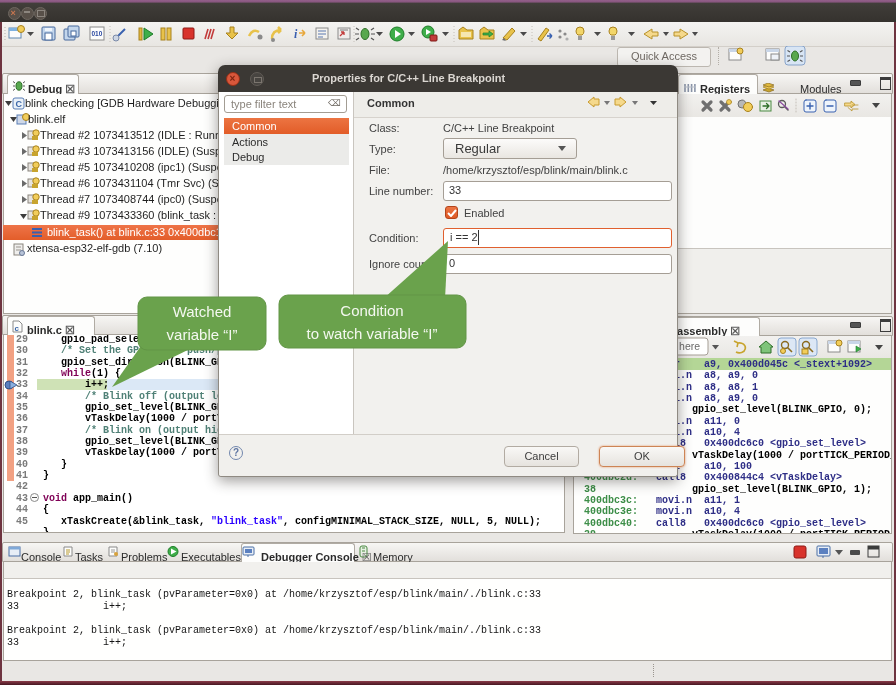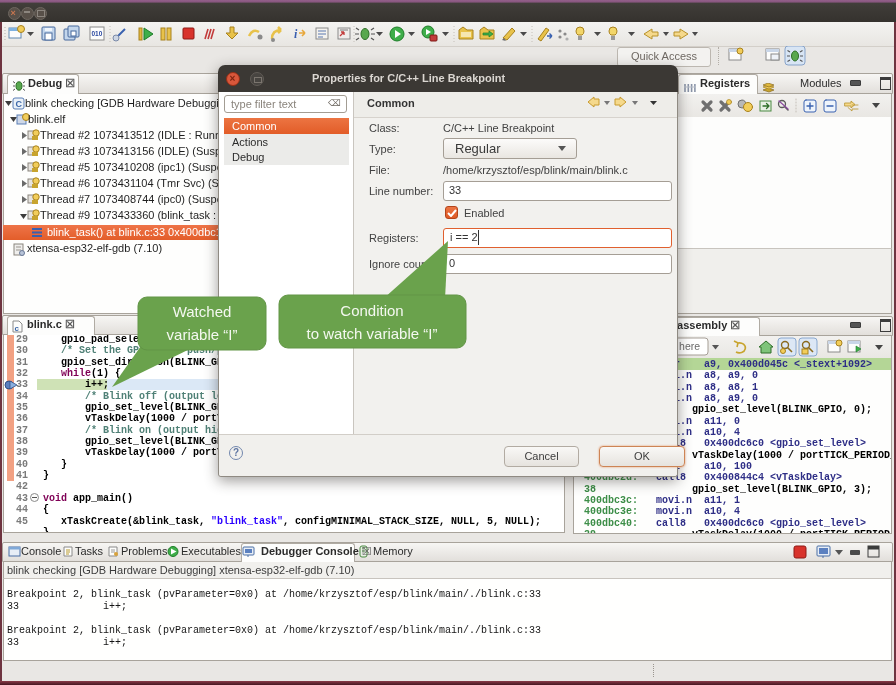--- a/index.html
+++ b/index.html
@@ -10,21 +10,21 @@
 .code{font:bold 10px/11.35px "Liberation Mono",monospace;}
 .code i{color:#4f8076;font-style:normal;}
 .code b{color:#7f0055;font-weight:bold;}
 .code u{color:#2a00ff;text-decoration:none;}
 .asm{font:bold 10px/11.33px "Liberation Mono",monospace;}
 .asm i{color:#3c8d47;font-style:normal;}
 .asm span{color:#2e2e86;}
 .asm em{color:#000;font-style:normal;}
 .tabrow{background:linear-gradient(#f7f6f4,#e2dfdb);border-bottom:1px solid #c6c1ba;}
 .atab{background:#fdfdfc;border:1px solid #b0aba3;border-bottom:none;border-radius:3px 3px 0 0;}
-.tabtxt{font-size:11px;color:#2b2b2b;}
+.tabtxt{font-size:11px;color:#2b2b2b;margin-top:6px;}
 .vsep{border-left:1px dotted #b3aea7;}
 </style>
 </head>
 <body>
 <div id="win">
 
 <div class="ab" style="left:0;top:0;width:896px;height:22px;background:linear-gradient(#93608a,#8a5781 8%,#413e3a 16%,#3a3733 60%,#35322e);"></div>
 <div class="ab" style="left:8px;top:7px;width:11px;height:11px;border-radius:50%;background:#585049;border:1px solid #6e6760;"></div>
 <div class="ab" style="left:10.5px;top:8px;color:#c9764f;font-size:9px;font-weight:bold;">×</div>
 <div class="ab" style="left:21px;top:7px;width:11px;height:11px;border-radius:50%;background:#585049;border:1px solid #6e6760;"></div>
@@ -356,21 +356,21 @@
 <i>400dbc1d:</i><span>   l32i.n  a8, a9, 0</span>
 <i>400dbc1f:</i><span>   addi.n  a8, a8, 1</span>
 <i>400dbc21:</i><span>   s32i.n  a8, a9, 0</span>
 <i>35</i><em>                gpio_set_level(BLINK_GPIO, 0);</em>
 <i>400dbc23:</i><span>   movi.n  a11, 0</span>
 <i>400dbc25:</i><span>   movi.n  a10, 4</span>
 <i>400dbc27:</i><span>   call8   0x400dc6c0 &lt;gpio_set_level&gt;</span>
 <i>36</i><em>                vTaskDelay(1000 / portTICK_PERIOD_MS);</em>
 <i>400dbc2a:</i><span>   movi    a10, 100</span>
 <i>400dbc2d:</i><span>   call8   0x400844c4 &lt;vTaskDelay&gt;</span>
-<i>38</i><em>                gpio_set_level(BLINK_GPIO, 3);</em>
+<i>38</i><em>                gpio_set_level(BLINK_GPIO, 1);</em>
 <i>400dbc3c:</i><span>   movi.n  a11, 1</span>
 <i>400dbc3e:</i><span>   movi.n  a10, 4</span>
 <i>400dbc40:</i><span>   call8   0x400dc6c0 &lt;gpio_set_level&gt;</span>
 <i>39</i><em>                vTaskDelay(1000 / portTICK_PERIOD_MS);</em></pre>
     </div>
   </div>
 </div>
 
 <div class="ab" style="left:2px;top:542px;width:891px;height:119px;">
   <div class="tabrow ab" style="left:0;top:0;width:891px;height:20px;border:1px solid #a8a39b;border-radius:2px 2px 0 0;box-sizing:border-box;"></div>
@@ -394,21 +394,20 @@
           <line x1="360" y1="9" x2="363" y2="9" stroke="#4a8a42"></line>
   </svg>
   <div class="ab tabtxt" style="left:19px;top:3px;">Console</div>
   <div class="ab tabtxt" style="left:73px;top:3px;">Tasks</div>
   <div class="ab tabtxt" style="left:119px;top:3px;">Problems</div>
   <div class="ab tabtxt" style="left:179px;top:3px;">Executables</div>
   <div class="ab tabtxt" style="left:259px;top:3px;font-weight:bold;">Debugger Console <span style="color:#5a5a5a;font-weight:normal;">☒</span></div>
   <div class="ab tabtxt" style="left:371px;top:3px;">Memory</div>
 </div>
   <div class="ab" style="left:1px;top:20px;width:889px;height:16px;background:#f1f0ed;border-left:1px solid #a8a39b;border-right:1px solid #a8a39b;box-sizing:border-box;"></div>
-  <div class="ab" style="left:5px;top:22px;font-size:11px;color:#3c3c3c;">blink checking [GDB Hardware Debugging] xtensa-esp32-elf-gdb (7.10)</div>
   <div class="ab" style="left:1px;top:36px;width:889px;height:83px;background:#fffffe;border:1px solid #a8a39b;border-top:1px solid #c8c4be;box-sizing:border-box;"></div>
   <pre class="ab mono" style="left:5px;top:47px;font-size:10px;line-height:12px;color:#141414;">Breakpoint 2, blink_task (pvParameter=0x0) at /home/krzysztof/esp/blink/main/./blink.c:33
 33              i++;
 
 Breakpoint 2, blink_task (pvParameter=0x0) at /home/krzysztof/esp/blink/main/./blink.c:33
 33              i++;</pre>
 </div>
 <div id="cicons" class="ab" style="left:790px;top:544px;width:100px;height:17px;">
 <svg width="100" height="17">
   <rect x="4" y="2" width="12" height="12" rx="2" fill="#d8332c" stroke="#8e1b16"></rect>
@@ -464,21 +463,21 @@
   <div class="ab" style="left:151px;top:99px;font-size:11px;color:#424242;">File:</div>
   <div class="ab" style="left:225px;top:99px;font-size:11px;color:#424242;">/home/krzysztof/esp/blink/main/blink.c</div>
   <div class="ab" style="left:151px;top:120px;font-size:11px;color:#424242;">Line number:</div>
   <div class="ab" style="left:225px;top:116px;width:229px;height:20px;background:#fff;border:1px solid #a59e95;border-radius:3px;box-sizing:border-box;"></div>
   <div class="ab" style="left:231px;top:119px;font-size:11px;color:#333;">33</div>
   <div class="ab" style="left:227px;top:141px;width:13px;height:13px;background:linear-gradient(#ec7544,#df5a26);border:1px solid #b4441a;border-radius:3px;box-sizing:border-box;"></div>
   <svg class="ab" style="left:229px;top:144px;" width="10" height="8">
         <path d="M1 4 L4 7 L9 1" stroke="#fff" stroke-width="2" fill="none"></path>
       </svg>
   <div class="ab" style="left:246px;top:142px;font-size:11px;color:#424242;">Enabled</div>
-  <div class="ab" style="left:151px;top:167px;font-size:11px;color:#424242;">Registers:</div>
+  <div class="ab" style="left:151px;top:167px;font-size:11px;color:#424242;">Condition:</div>
   <div class="ab" style="left:225px;top:163px;width:229px;height:20px;background:#fff;border:1px solid #e0602f;border-radius:3px;box-sizing:border-box;"></div>
   <div class="ab" style="left:232px;top:166px;font-size:11px;color:#333;">i == 2</div>
   <div class="ab" style="left:260px;top:165px;width:1px;height:15px;background:#333;"></div>
   <div class="ab" style="left:151px;top:193px;font-size:11px;color:#424242;">Ignore count:</div>
   <div class="ab" style="left:225px;top:189px;width:229px;height:20px;background:#fff;border:1px solid #a59e95;border-radius:3px;box-sizing:border-box;"></div>
   <div class="ab" style="left:231px;top:192px;font-size:11px;color:#333;">0</div>
 
   <div class="ab" style="left:1px;top:369px;width:458px;height:42px;background:#f1f0ed;border-top:1px solid #d2cec8;box-sizing:border-box;border-radius:0 0 3px 3px;"></div>
   <div class="ab" style="left:11px;top:381px;width:14px;height:14px;border-radius:50%;border:1.5px solid #7187ae;box-sizing:border-box;color:#5f76a3;font-size:10px;font-weight:bold;text-align:center;line-height:12px;">?</div>
   <div class="ab" style="left:286px;top:381px;width:75px;height:21px;background:linear-gradient(#f9f8f6,#e6e3de);border:1px solid #b2aba2;border-radius:4px;box-sizing:border-box;font-size:11px;color:#3d3d3d;text-align:center;line-height:19px;">Cancel</div>

